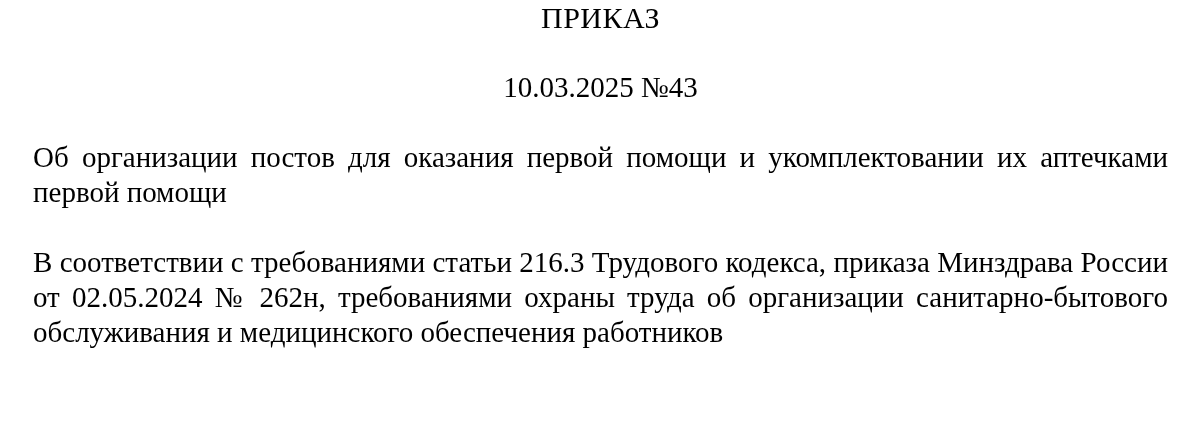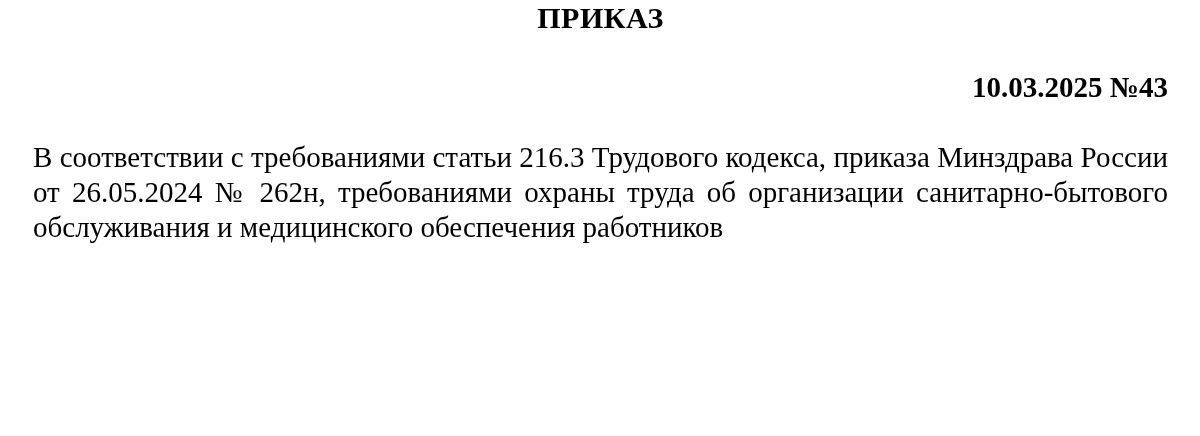--- a/index.html
+++ b/index.html
@@ -20,42 +20,42 @@
     background: #ffffff;
     color: #000000;
     font-family: "Liberation Serif", "DejaVu Serif", serif;
     font-size: 29px;
     line-height: 35px;
   }
   .doc-title {
     margin: 0 0 35px 0;
     font-size: 30px;
     line-height: 35px;
-    font-weight: bold;
+    font-weight: normal;
     text-align: center;
     letter-spacing: 0.5px;
   }
   .doc-line {
     margin: 0 0 35px 0;
-    text-align: right;
+    text-align: center;
     white-space: pre-wrap;
-    font-weight: bold;
   }
   .doc-para {
     margin: 0 0 35px 0;
     text-align: justify;
   }
   .doc-para:last-child {
     margin-bottom: 0;
   }
 </style>
 </head>
 <body>
 
 <div class="page">
   <h1 class="doc-title">ПРИКАЗ</h1>
 
   <p class="doc-line">10.03.2025 №43</p>
 
 
+  <p class="doc-para">Об организации постов для оказания первой помощи и укомплектовании их аптечками первой помощи</p>
 
-  <p class="doc-para">В соответствии с требованиями статьи 216.3 Трудового кодекса, приказа Минздрава России от 26.05.2024 № 262н, требованиями охраны труда об организации санитарно-бытового обслуживания и медицинского обеспечения работников</p>
+  <p class="doc-para">В соответствии с требованиями статьи 216.3 Трудового кодекса, приказа Минздрава России от 02.05.2024 № 262н, требованиями охраны труда об организации санитарно-бытового обслуживания и медицинского обеспечения работников</p>
 </div>
 
 </body></html>

